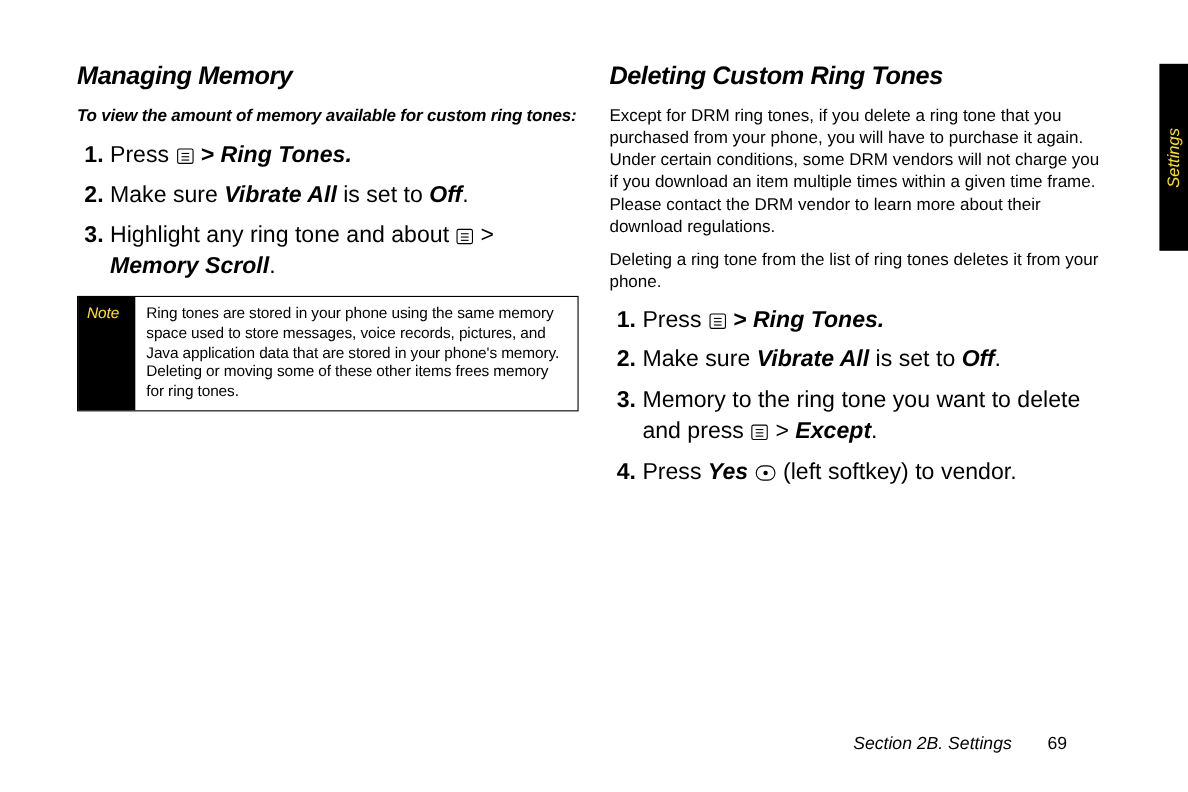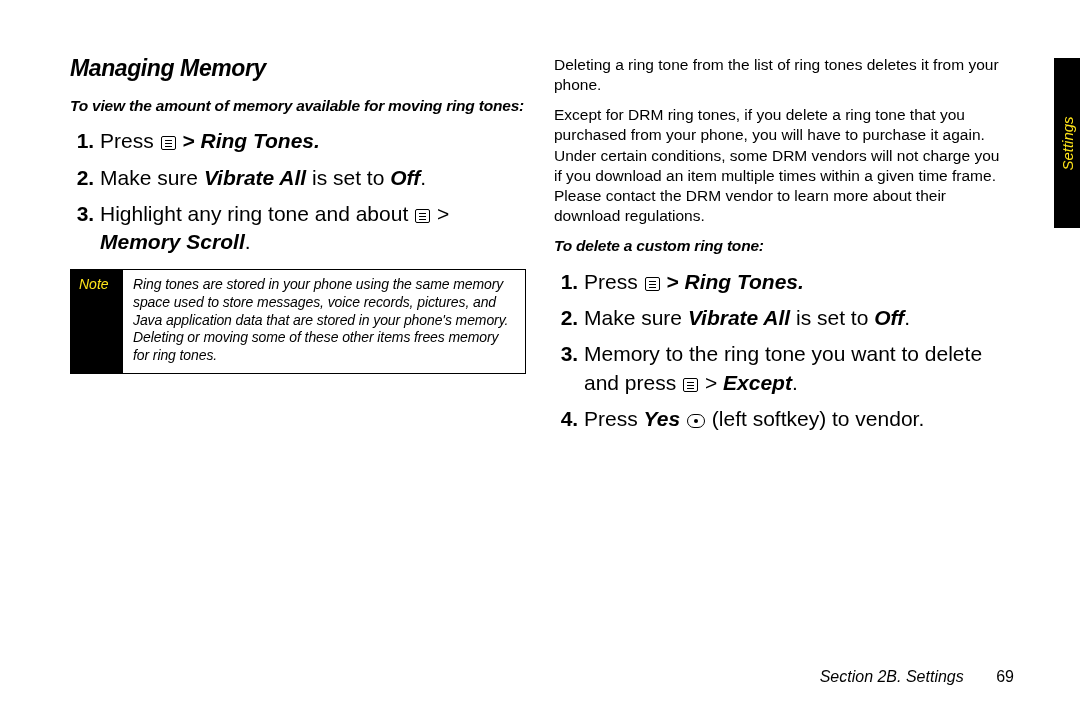--- a/index.html
+++ b/index.html
@@ -86,21 +86,20 @@
     font-size: 14px;
   }
   .notebox .label {
     background: #000;
     color: #ffe41a;
     font-style: italic;
     padding: 6px 8px 0 8px;
     min-width: 52px;
   }
   .notebox .content {
-    font-style: italic;
     padding: 6px 10px 8px 10px;
     line-height: 1.28;
     letter-spacing: -0.1px;
   }
   .side-tab {
     position: absolute;
     right: 0; top: 58px;
     width: 26px; height: 170px;
     background: #000;
     display: flex;
@@ -110,37 +109,37 @@
     color: #ffe41a;
     font-style: italic;
     font-size: 15px;
     transform: rotate(-90deg);
     white-space: nowrap;
   }
   .footer {
     position: absolute;
     left: 0; right: 0; bottom: 34px;
     text-align: right;
-    padding-right: 66px;
+    padding-right: 110px;
     font-style: italic;
     font-size: 16px;
   }
   .footer .pg {
     font-style: normal;
     margin-left: 28px;
   }
 </style>
 </head>
 <body>
 
 <div class="page">
 
   <div class="col">
     <h2 class="section-title">Managing Memory</h2>
-    <p class="lead">To view the amount of memory available for moving ring tones:</p>
+    <p class="lead">To view the amount of memory available for custom ring tones:</p>
 
     <ol class="steps">
       <li>
         <span>Press </span><span class="key-icon menu"></span>
         <span class="bi"> &gt; </span><span class="bi">Ring Tones.</span>
       </li>
       <li>
         <span>Make sure </span><span class="bi">Vibrate All</span><span> is set to </span><span class="bi">Off</span><span>.</span>
       </li>
       <li>
@@ -151,23 +150,23 @@
     </ol>
 
 
     <div class="notebox">
       <div class="label">Note</div>
       <div class="content">Ring tones are stored in your phone using the same memory space used to store messages, voice records, pictures, and Java application data that are stored in your phone's memory. Deleting or moving some of these other items frees memory for ring tones.</div>
     </div>
   </div>
 
   <div class="col">
+    <h2 class="section-title">Deleting Custom Ring Tones</h2>
+    <p class="body-p">Except for DRM ring tones, if you delete a ring tone that you purchased from your phone, you will have to purchase it again. Under certain conditions, some DRM vendors will not charge you if you download an item multiple times within a given time frame. Please contact the DRM vendor to learn more about their download regulations.</p>
     <p class="body-p">Deleting a ring tone from the list of ring tones deletes it from your phone.</p>
-    <p class="body-p">Except for DRM ring tones, if you delete a ring tone that you purchased from your phone, you will have to purchase it again. Under certain conditions, some DRM vendors will not charge you if you download an item multiple times within a given time frame. Please contact the DRM vendor to learn more about their download regulations.</p>
-    <p class="lead">To delete a custom ring tone:</p>
 
     <ol class="steps">
       <li>
         <span>Press </span><span class="key-icon menu"></span>
         <span class="bi"> &gt; </span><span class="bi">Ring Tones.</span>
       </li>
       <li>
         <span>Make sure </span><span class="bi">Vibrate All</span><span> is set to </span><span class="bi">Off</span><span>.</span>
       </li>
       <li>

